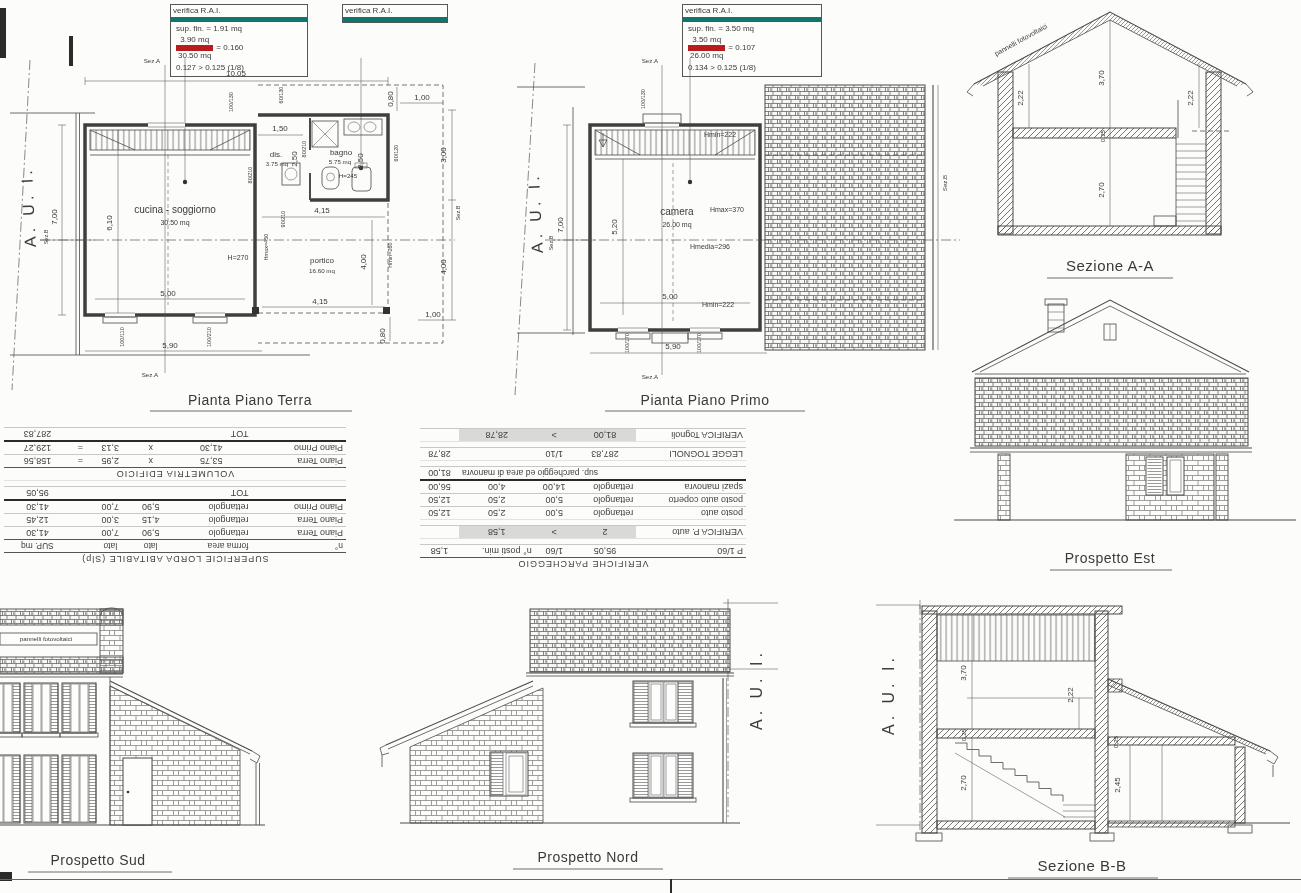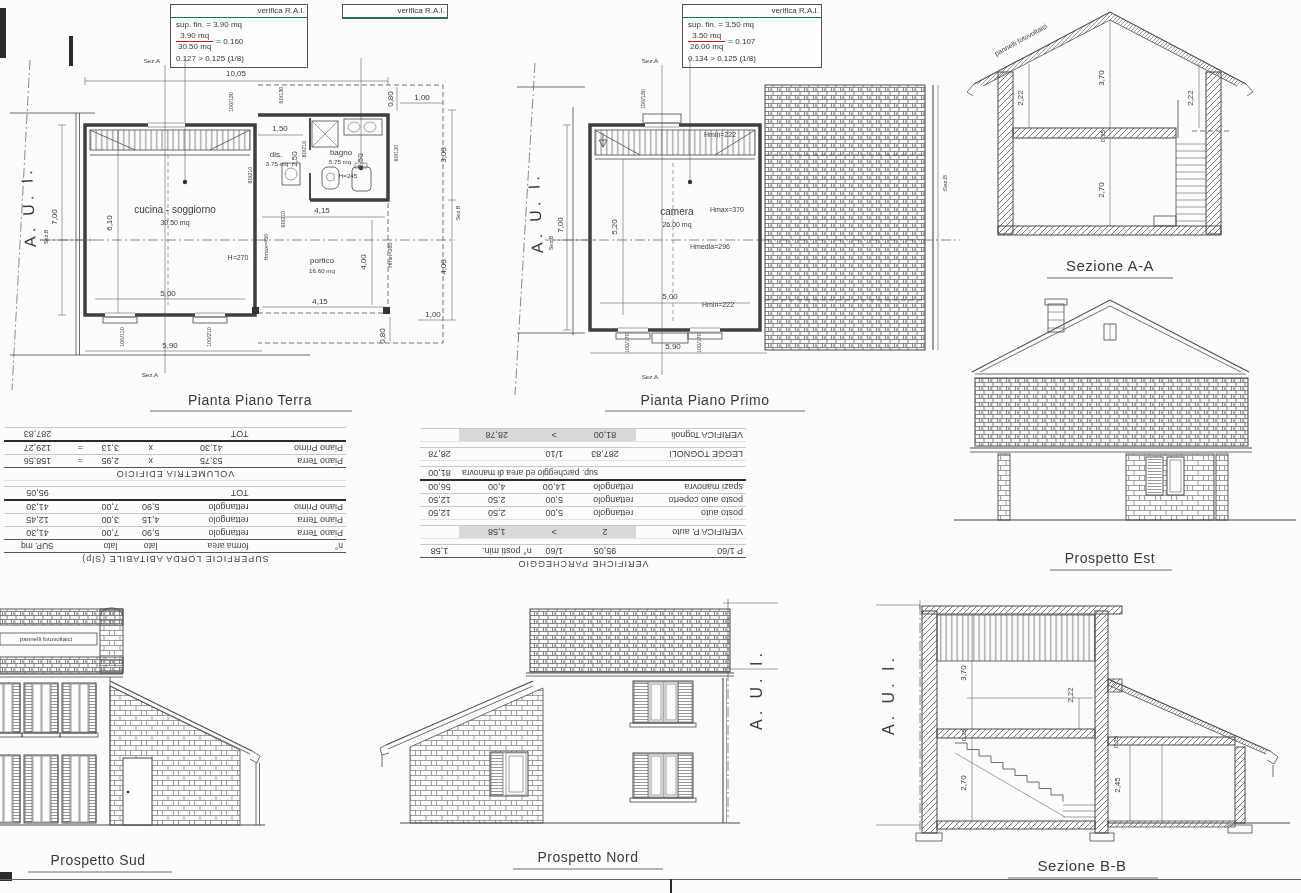--- a/index.html
+++ b/index.html
@@ -13,24 +13,24 @@
   .f16{font-size:16px;letter-spacing:4px}
   .w{stroke:#3f3f3f;stroke-width:3.5;fill:none}
   .t{stroke:#4a4a4a;stroke-width:1.1;fill:none}
   .t2{stroke:#4a4a4a;stroke-width:.8;fill:none}
   .h{stroke:#555;stroke-width:.55;fill:none}
   .d{stroke:#4a4a4a;stroke-width:.75;fill:none;stroke-dasharray:5 3}
   .dd{stroke:#4a4a4a;stroke-width:.65;fill:none;stroke-dasharray:10 3 2 3}
   .dot{fill:#333}
   
   .rai{position:absolute;border:1px solid #555;background:#fdfdfc;font-size:8px;line-height:1.25;}
-  .rai .rt{text-align:right;border-bottom:1px solid #0f766e;padding:1px 2px;}
+  .rai .rt{text-align:left;border-bottom:5px solid #0f766e;padding:1px 2px;}
   .rai .rb{padding:2px 4px 3px 5px;}
   .frac{display:inline-block;text-align:center;vertical-align:middle;margin:1px 0;}
-  .frac .num{display:block;border-bottom:1px solid #b91c1c;padding:0 2px;}
+  .frac .num{display:block;border-bottom:6px solid #b91c1c;padding:0 2px;}
   .frac .den{display:block;padding:0 2px;}
   .req{display:inline-block;margin-left:3px;vertical-align:middle;}
   .rchk{margin-top:1px;}
   
   .tbl{position:absolute;transform:rotate(180deg);font-size:9px;color:#3f3f3f;background:#fcfcfa;}
   .tbl table{border-collapse:collapse;width:100%;}
   .tbl td{padding:0 3px;height:12px;border-bottom:1px solid #c8c8c6;white-space:nowrap;font-size:9px;}
   .tbl td.num{text-align:center;}
   .tbl td.hd{border-bottom:1.4px solid #555;font-size:8.5px;}
   .tbl td.ttl{text-align:center;border-bottom:1.4px solid #555;letter-spacing:1px;font-size:9px;}
@@ -74,21 +74,21 @@
 
 <div class="mark" style="left:0;top:8px;width:6px;height:50px"></div>
 <div class="mark" style="left:69px;top:36px;width:4px;height:30px"></div>
 <div class="mark" style="left:0;top:872px;width:12px;height:9px"></div>
 <div class="mark" style="left:0;top:879px;width:1301px;height:1px;background:#666"></div>
 <div class="mark" style="left:670px;top:879px;width:2px;height:14px"></div>
 
 <div class="rai" style="left:170px;top:4px;width:136px">
   <div class="rt">verifica R.A.I.</div>
   <div class="rb">
-    <div>sup. fin. = 3.90 mq</div>
+    <div>sup. fin. = 1.91 mq</div>
     <span class="frac"><span class="num">3.90 mq</span><span class="den">30.50 mq</span></span><span class="req">= 0.160</span>
     <div class="rchk">0.127 &gt; 0.125 (1/8)</div>
   </div>
 </div>
 <div class="rai" style="left:342px;top:4px;width:104px">
   <div class="rt">verifica R.A.I.</div>
 </div>
 <div class="rai" style="left:682px;top:4px;width:138px">
   <div class="rt">verifica R.A.I.</div>
   <div class="rb">

